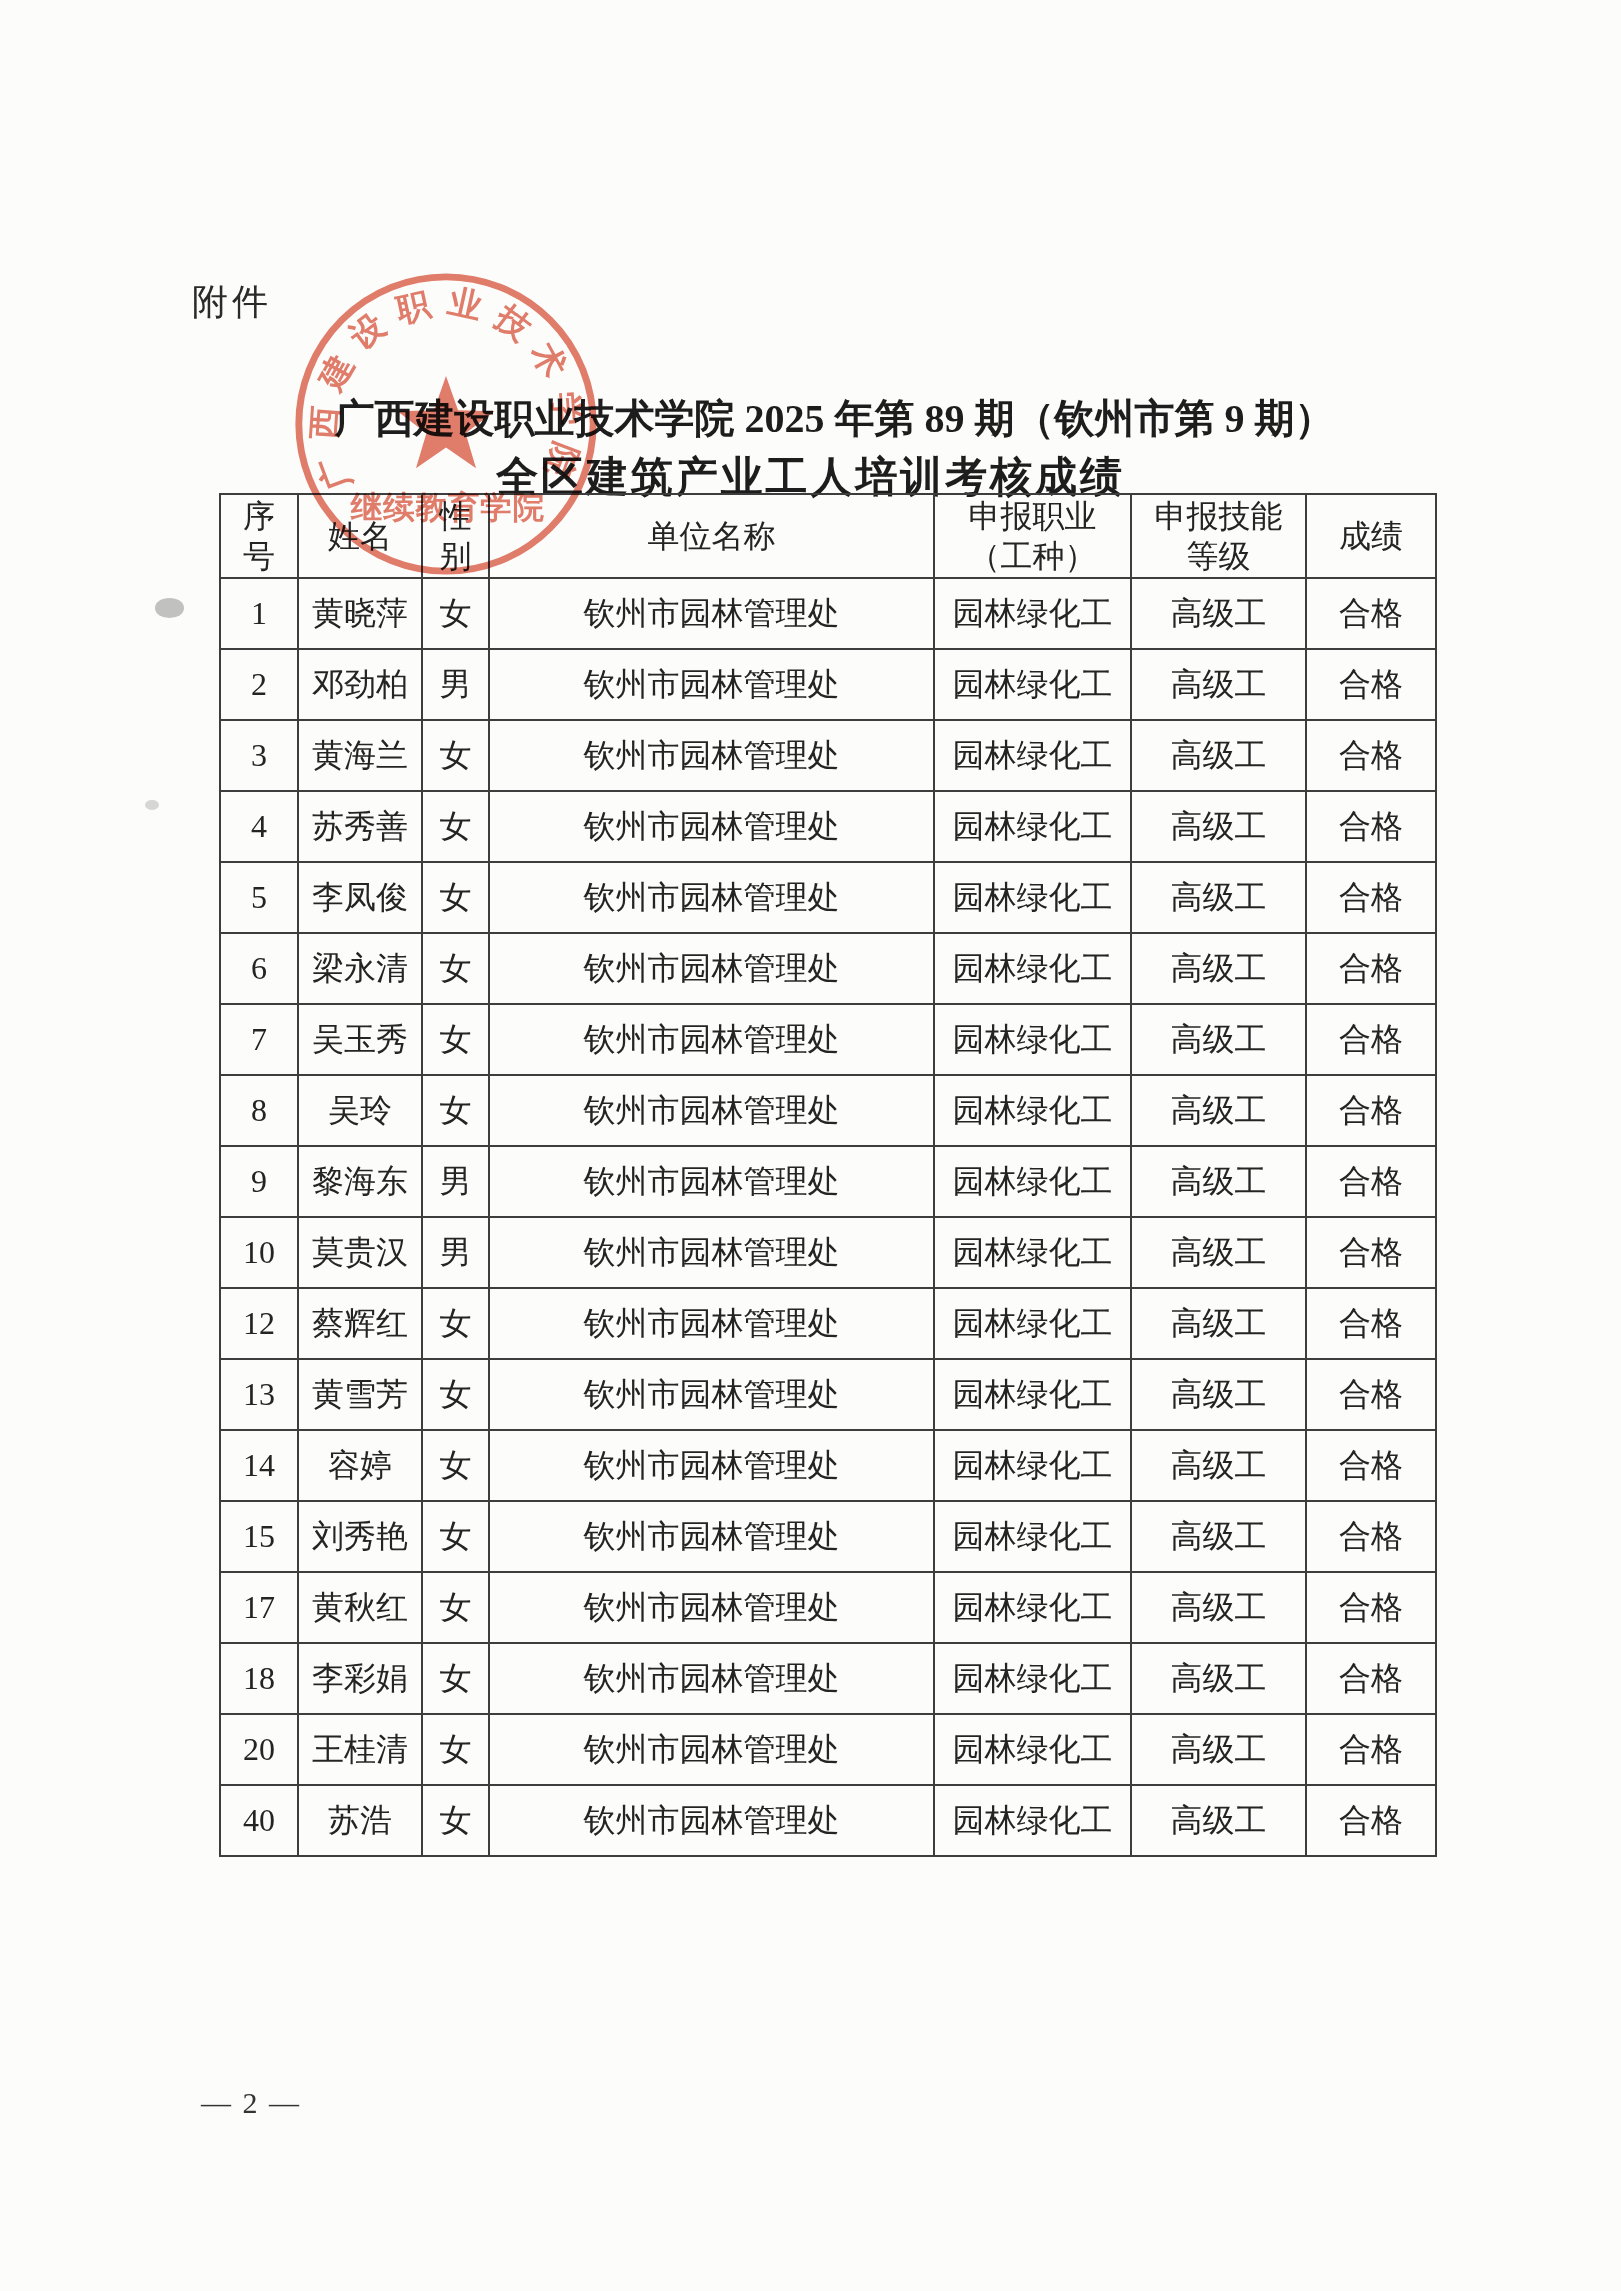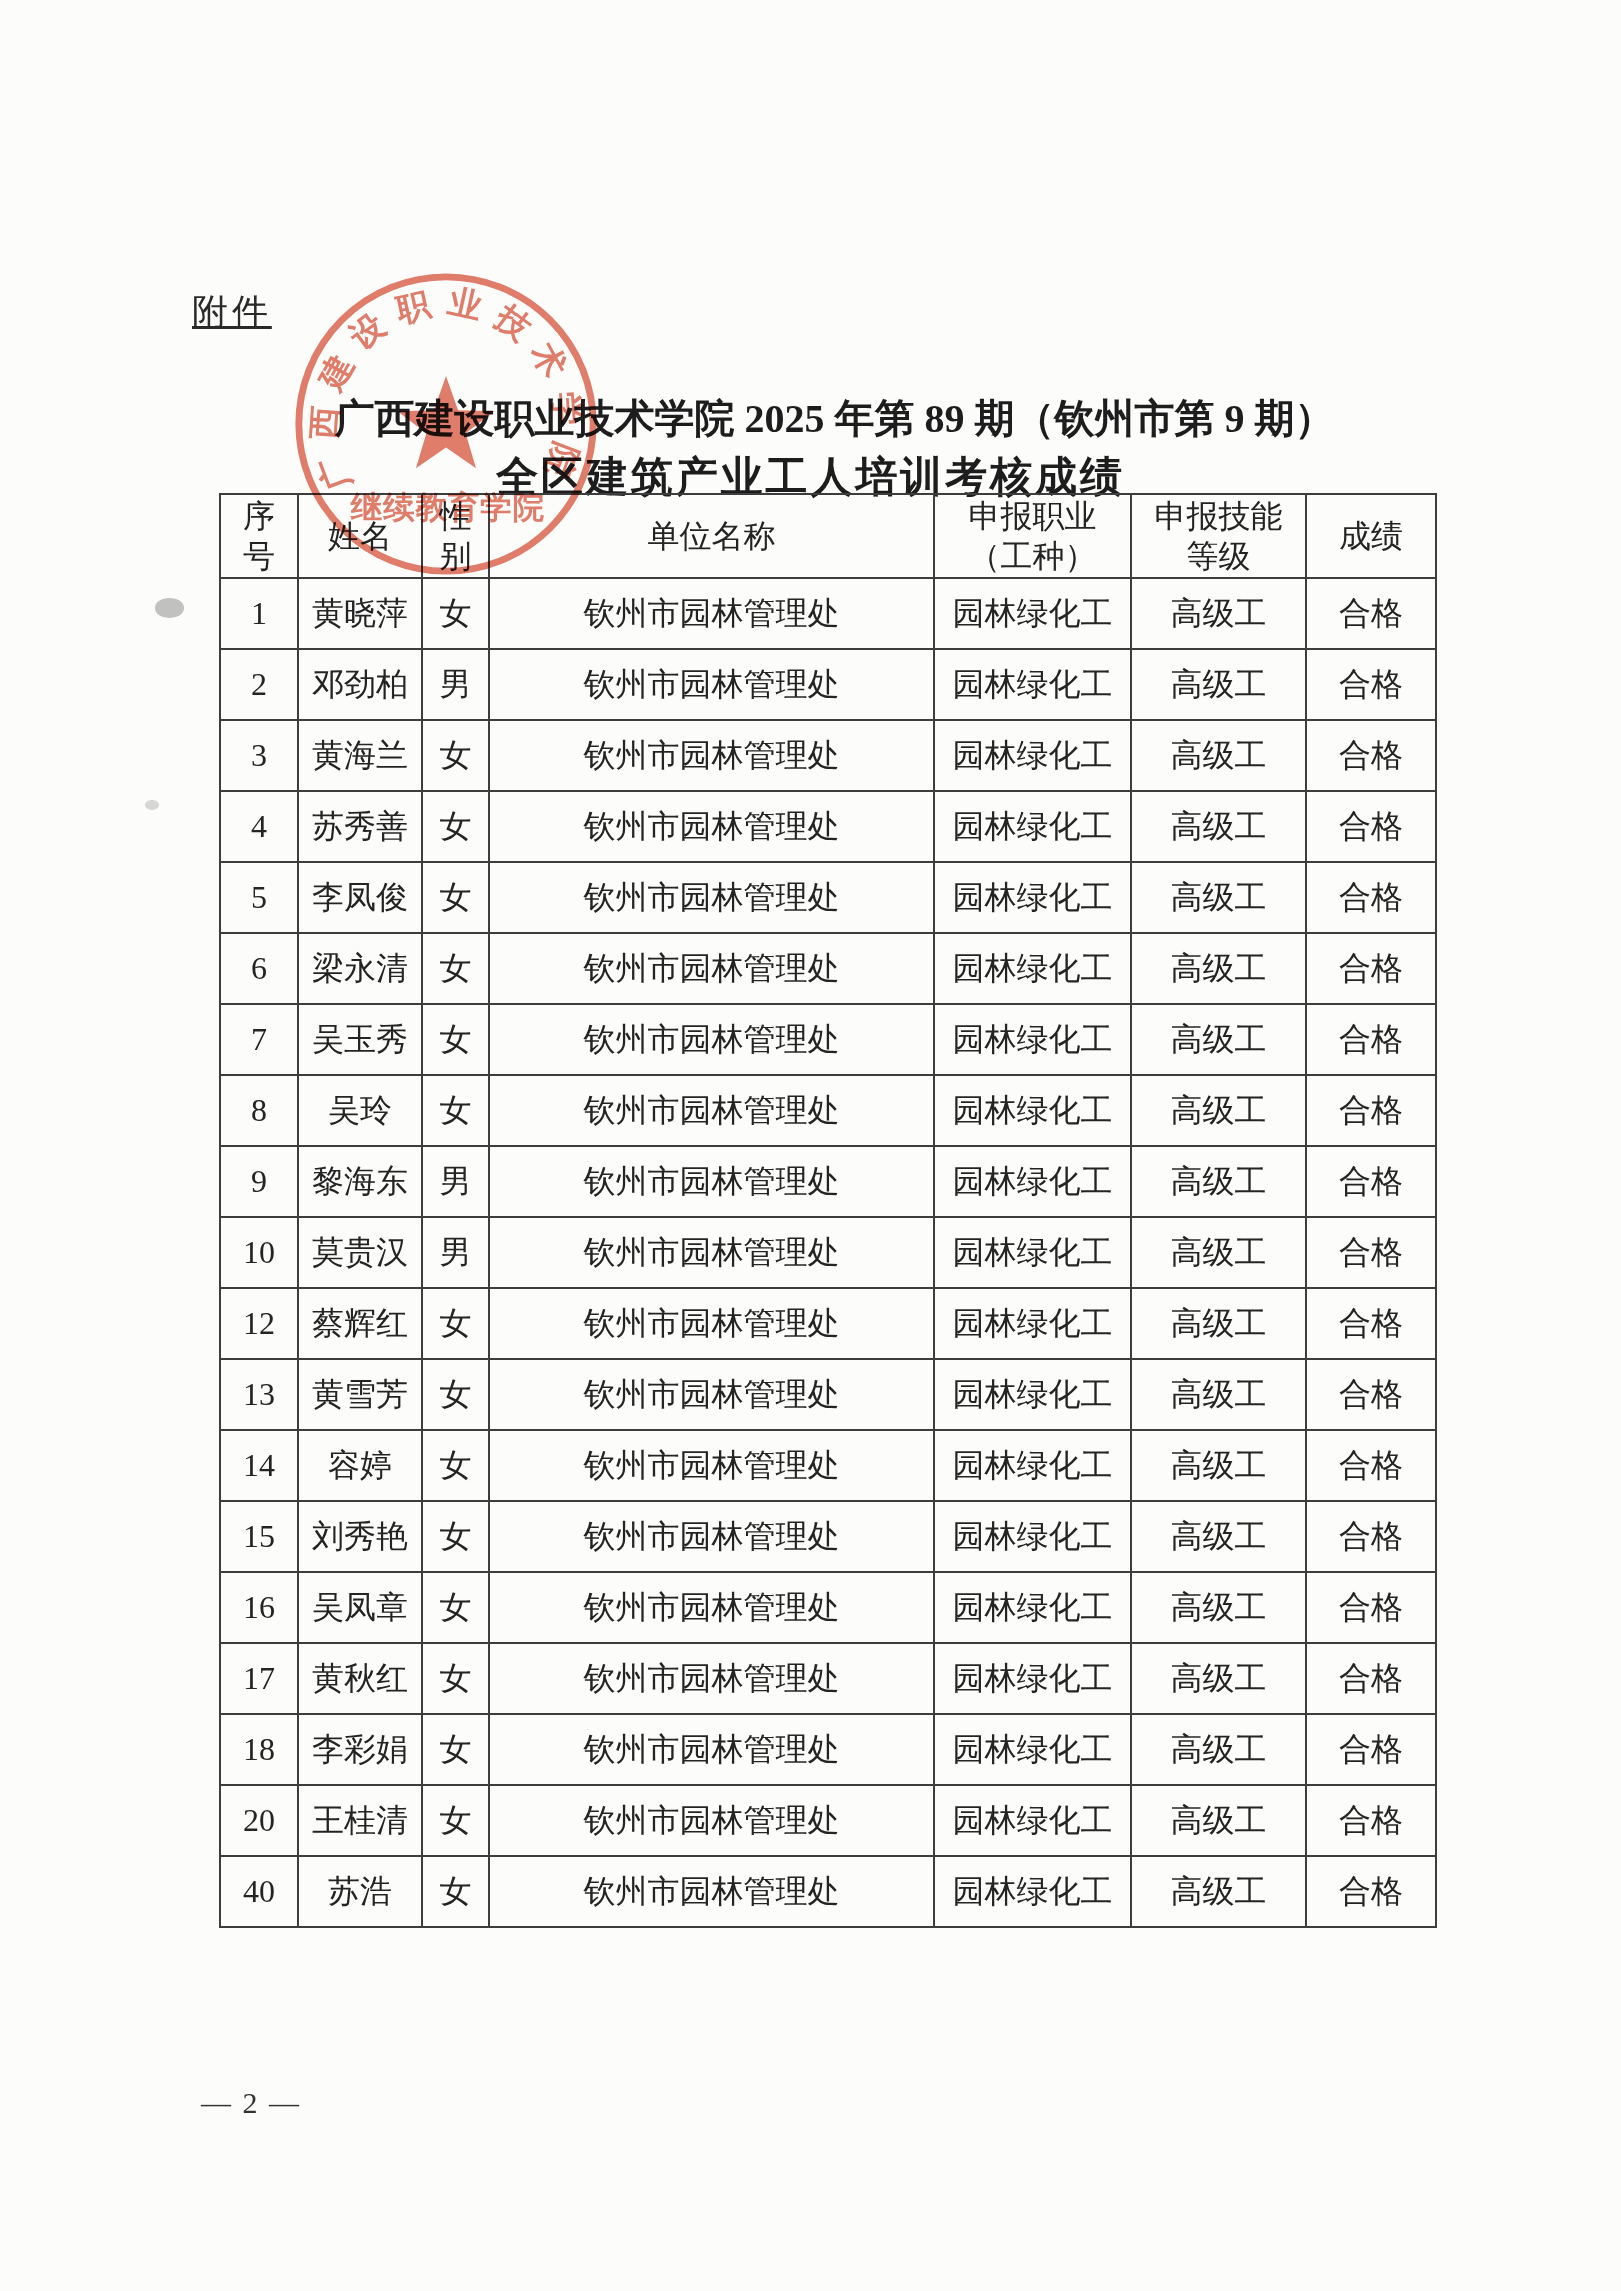--- a/index.html
+++ b/index.html
@@ -6,22 +6,22 @@
   body{
     width:1621px;height:2292px;
     background:#fcfcfb;
     font-family:"Liberation Serif","DejaVu Serif",serif;
     color:#222;
     position:relative;
     overflow:hidden;
   }
   .page{position:absolute;inset:0;}
   .attachment{
-    position:absolute;left:192px;top:288px;
-    font-size:36px;color:#2a2a2a;letter-spacing:3.9px;text-decoration:underline;
+    position:absolute;left:192px;top:278px;
+    font-size:36px;color:#2a2a2a;letter-spacing:3.9px;
   }
   .title{
     position:absolute;left:0;width:1621px;
     text-align:center;font-weight:bold;color:#1d1d1d;
   }
   .title.l1{top:391px;font-size:40px;padding-left:24px;}
   .title.l2{top:449px;font-size:42px;letter-spacing:2.9px;}
   table.results{
     position:absolute;left:219px;top:493px;
     width:1217px;
@@ -220,29 +220,20 @@
         <tr>
           <td>15</td>
           <td>刘秀艳</td>
           <td>女</td>
           <td>钦州市园林管理处</td>
           <td>园林绿化工</td>
           <td>高级工</td>
           <td>合格</td>
         </tr>
         <tr>
-          <td>16</td>
-          <td>吴凤章</td>
-          <td>女</td>
-          <td>钦州市园林管理处</td>
-          <td>园林绿化工</td>
-          <td>高级工</td>
-          <td>合格</td>
-        </tr>
-        <tr>
           <td>17</td>
           <td>黄秋红</td>
           <td>女</td>
           <td>钦州市园林管理处</td>
           <td>园林绿化工</td>
           <td>高级工</td>
           <td>合格</td>
         </tr>
         <tr>
           <td>18</td>

